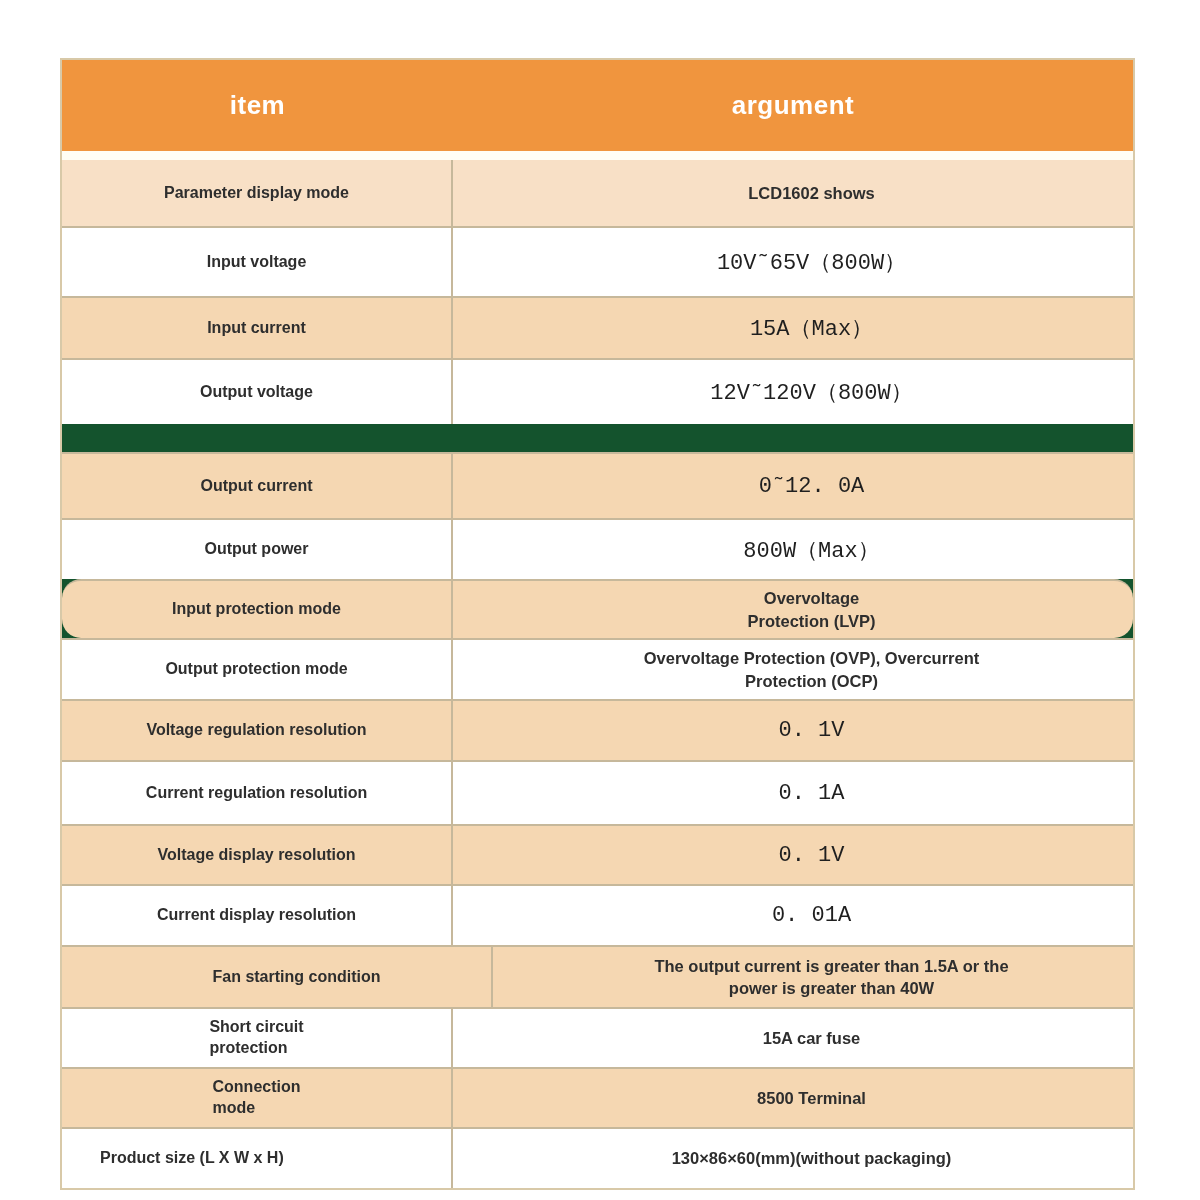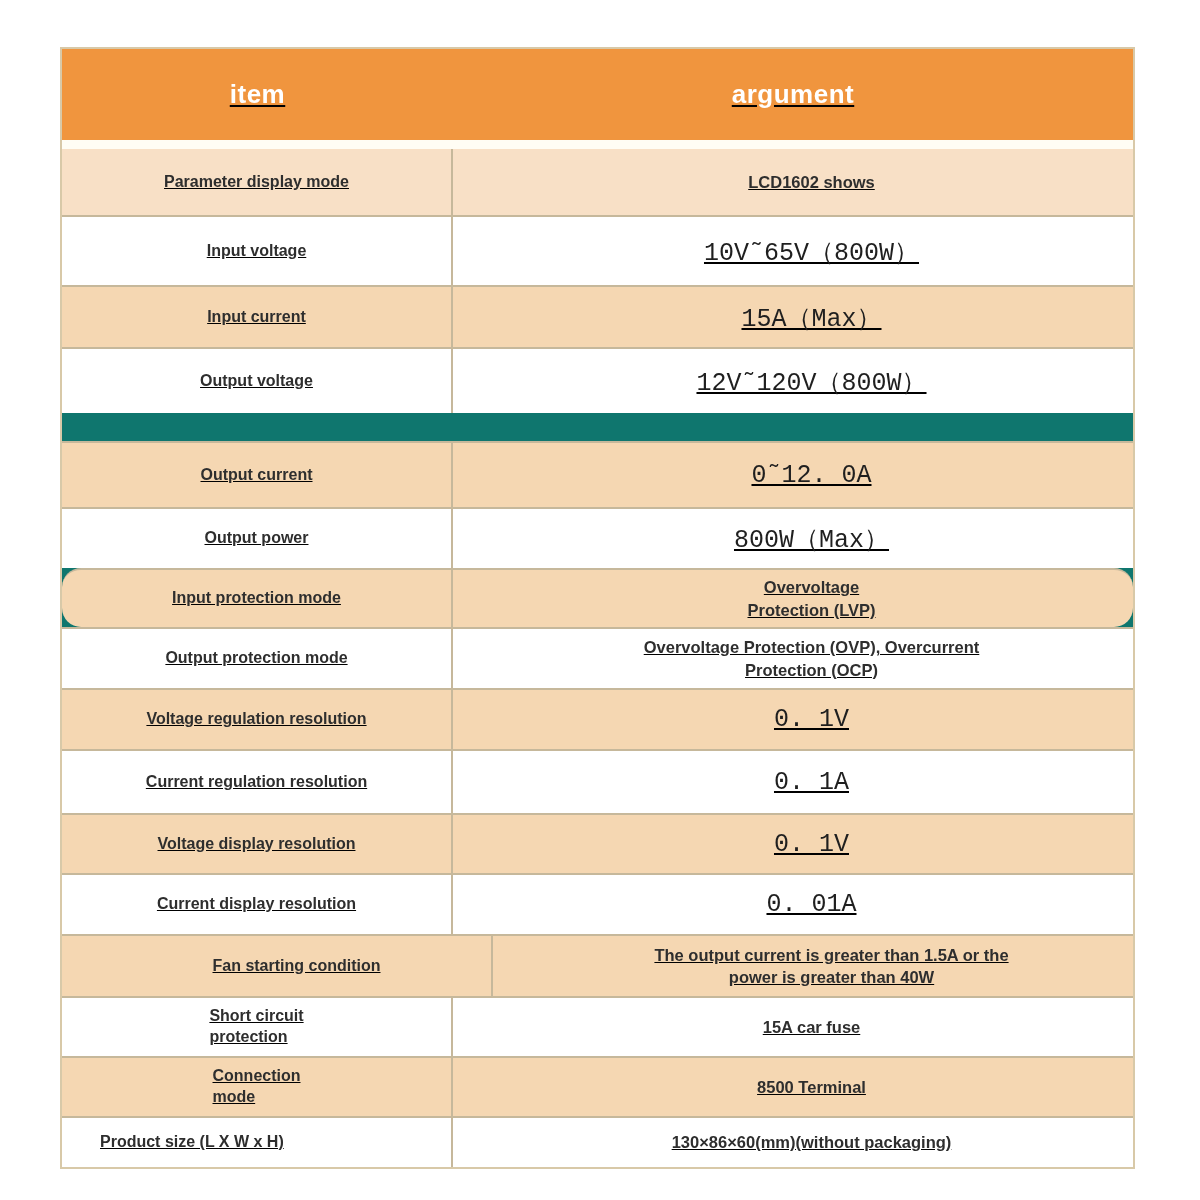--- a/index.html
+++ b/index.html
@@ -17,25 +17,24 @@
   html, body {
     width: 1200px; height: 1200px;
     background: #ffffff;
     font-family: "Liberation Sans", sans-serif;
     overflow: hidden;
   }
   .canvas { position: relative; width: 1200px; height: 1200px; background: #ffffff; }
 
   .spec-table {
     position: absolute;
-    left: 60px; top: 47px;
+    left: 60px; top: 58px;
     width: 1075px;
     border: 2px solid var(--outer-border);
-    background: #0f766e;
-    text-decoration: underline;
+    background: #14532d;
   }
 
   .header-row {
     display: flex;
     height: 91px;
     background: var(--header-bg);
   }
   .header-cell {
     display: flex; align-items: center; justify-content: center;
     color: var(--header-text);
@@ -63,21 +62,21 @@
   .rows .row:nth-child(6)  { height: 61px; }
   .rows .row:nth-child(7)  { height: 59px; border-radius: 19px; }
   .rows .row:nth-child(8)  { height: 61px; }
   .rows .row:nth-child(9)  { height: 61px; }
   .rows .row:nth-child(10) { height: 64px; justify-content: center; }
   .rows .row:nth-child(11) { height: 60px; }
   .rows .row:nth-child(12) { height: 61px; }
   .rows .row:nth-child(13) { height: 62px; padding-left: 40px; }
   .rows .row:nth-child(14) { height: 60px; }
   .rows .row:nth-child(15) { height: 60px; }
-  .rows .row:nth-child(16) { height: 51px; }
+  .rows .row:nth-child(16) { height: 61px; }
 
   .cell {
     display: flex; align-items: center; justify-content: center;
     color: var(--text);
   }
   .item-cell {
     width: 391px;
     border-right: 2px solid var(--separator);
     text-align: center;
   }
@@ -95,21 +94,21 @@
   .item-cell.left { justify-content: flex-start; padding-left: 38px; text-align: left; }
 
   .value-label { white-space: pre-line; }
   .value-label.sans {
     font-weight: bold;
     font-size: 16.5px;
     line-height: 1.35;
   }
   .value-label.mono {
     font-family: "Liberation Mono", "DejaVu Sans Mono", monospace;
-    font-size: 25px;
+    font-size: 22px;
     font-weight: 500;
     color: #1f1f1f;
     letter-spacing: 0px;
   }
 </style>
 </head>
 <body>
 
 <div class="canvas">
   <div class="spec-table">

